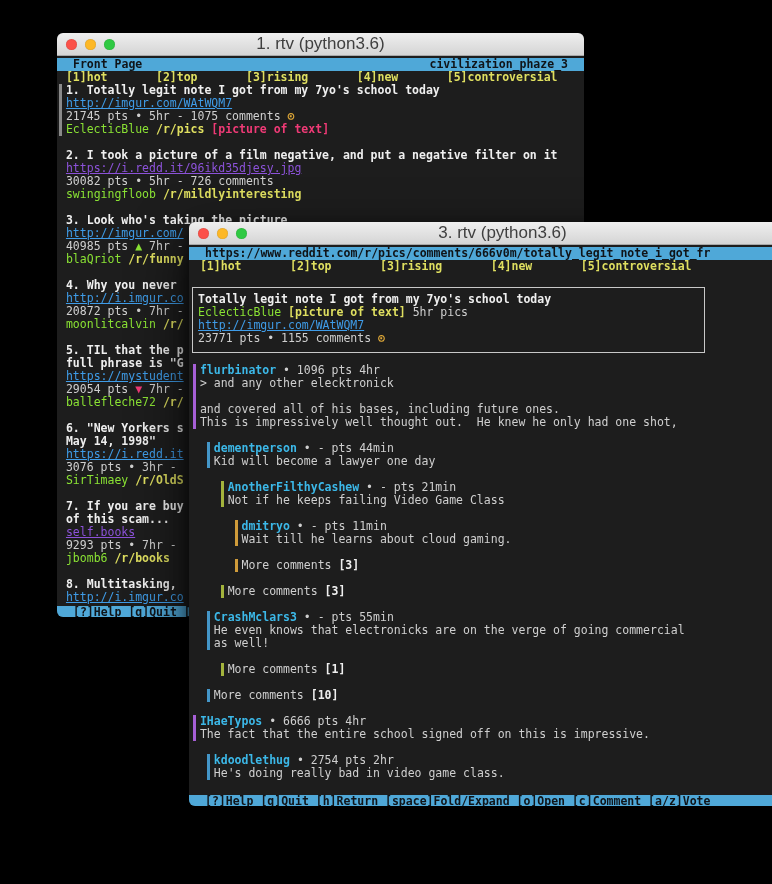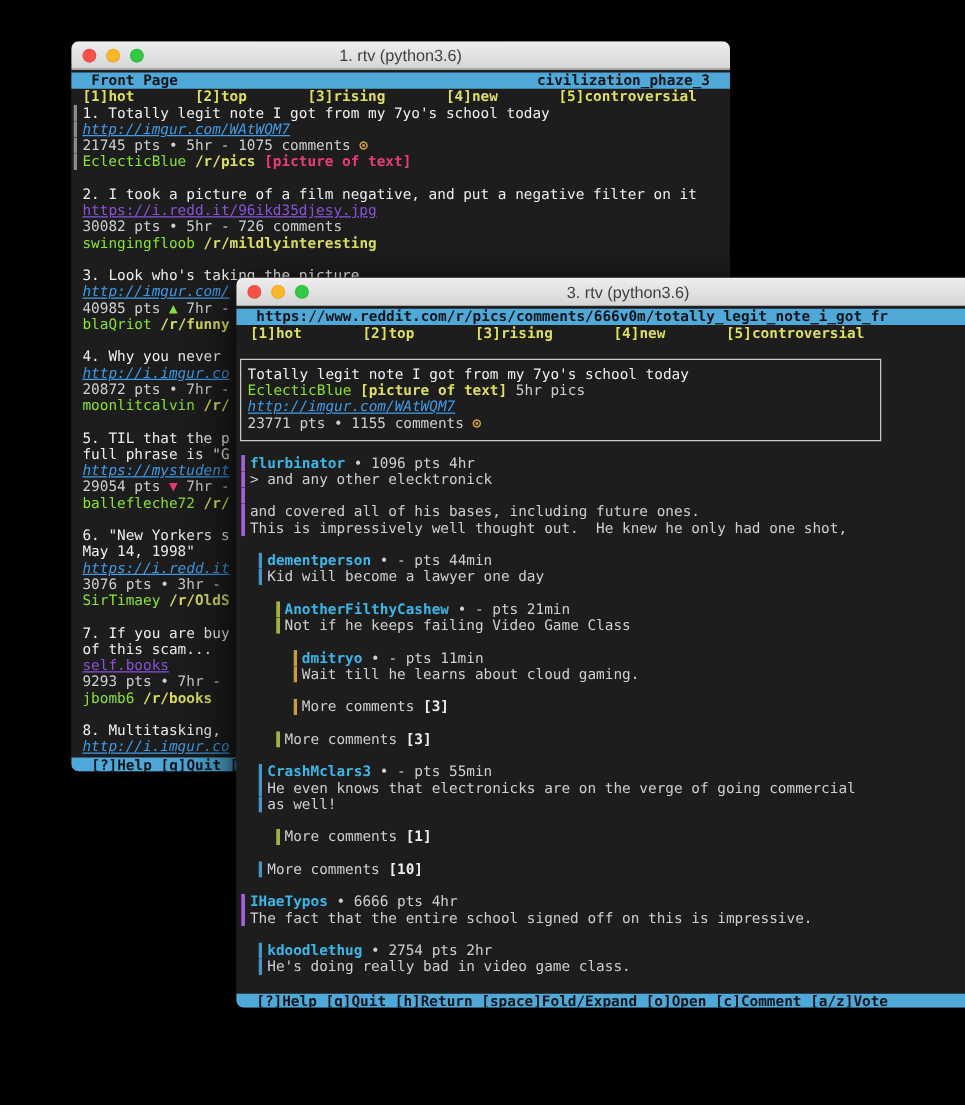--- a/index.html
+++ b/index.html
@@ -9,21 +9,21 @@
   }
   .window{
     position:absolute;border-radius:6px;overflow:hidden;
     box-shadow:0 22px 55px rgba(0,0,0,.75),0 4px 14px rgba(0,0,0,.55);
     background:#1d1d1d;
   }
   .titlebar{
     height:23px;background:linear-gradient(#efefef,#d5d5d5);
     border-bottom:1px solid #a8a8a8;position:relative;
     display:flex;align-items:center;justify-content:center;
-    font-family:"Liberation Sans",sans-serif;font-size:13px;color:#3f3f3f;
+    font-family:"Liberation Sans",sans-serif;font-size:17px;color:#3f3f3f;
     box-sizing:border-box;
   }
   .traffic{position:absolute;left:9px;top:6px;display:flex;gap:8px;}
   .light{width:11px;height:11px;border-radius:50%;box-shadow:inset 0 0 1px rgba(0,0,0,.35);}
   .light.red{background:#fb5149;}
   .light.yellow{background:#fdb827;}
   .light.green{background:#2fc943;}
   .term{
     position:relative;height:561px;background:#1d1d1d;padding-top:2px;
     font-size:11.5px;line-height:13px;color:#cfcfcf;box-sizing:content-box;
@@ -33,22 +33,22 @@
   .front .line{padding-left:4px;}
   .seg{white-space:pre;}
   .seg.bar{display:inline-block;width:1ch;height:13px;vertical-align:top;}
   .cyanbar{
     height:13px;background:#4fa8d8;color:#101418;font-weight:bold;
     white-space:pre;overflow:hidden;display:flex;justify-content:space-between;
     padding:0 16px;box-sizing:border-box;
   }
   .footerbar{position:absolute;left:0;right:0;bottom:0;justify-content:flex-start;}
   .c-menu{color:#dfdf60;font-weight:bold;}
-  .c-title{color:#efefef;font-weight:normal;}
-  .c-link{color:#3f9ce8;text-decoration:underline;font-style:italic;}
+  .c-title{color:#efefef;font-weight:bold;}
+  .c-link{color:#3f9ce8;text-decoration:underline;}
   .c-vlink{color:#8c52d9;text-decoration:underline;}
   .c-gray{color:#cfcfcf;}
   .c-green{color:#8ae234;}
   .c-yellow{color:#dfdf60;font-weight:bold;}
   .c-pink{color:#ef3a76;font-weight:bold;}
   .c-user{color:#3cb8e8;font-weight:bold;}
   .c-gold{color:#dfa838;font-weight:bold;}
   .c-wb{color:#efefef;font-weight:bold;}
   .spacer14{height:14px;}
   .spacer11{height:11px;}

